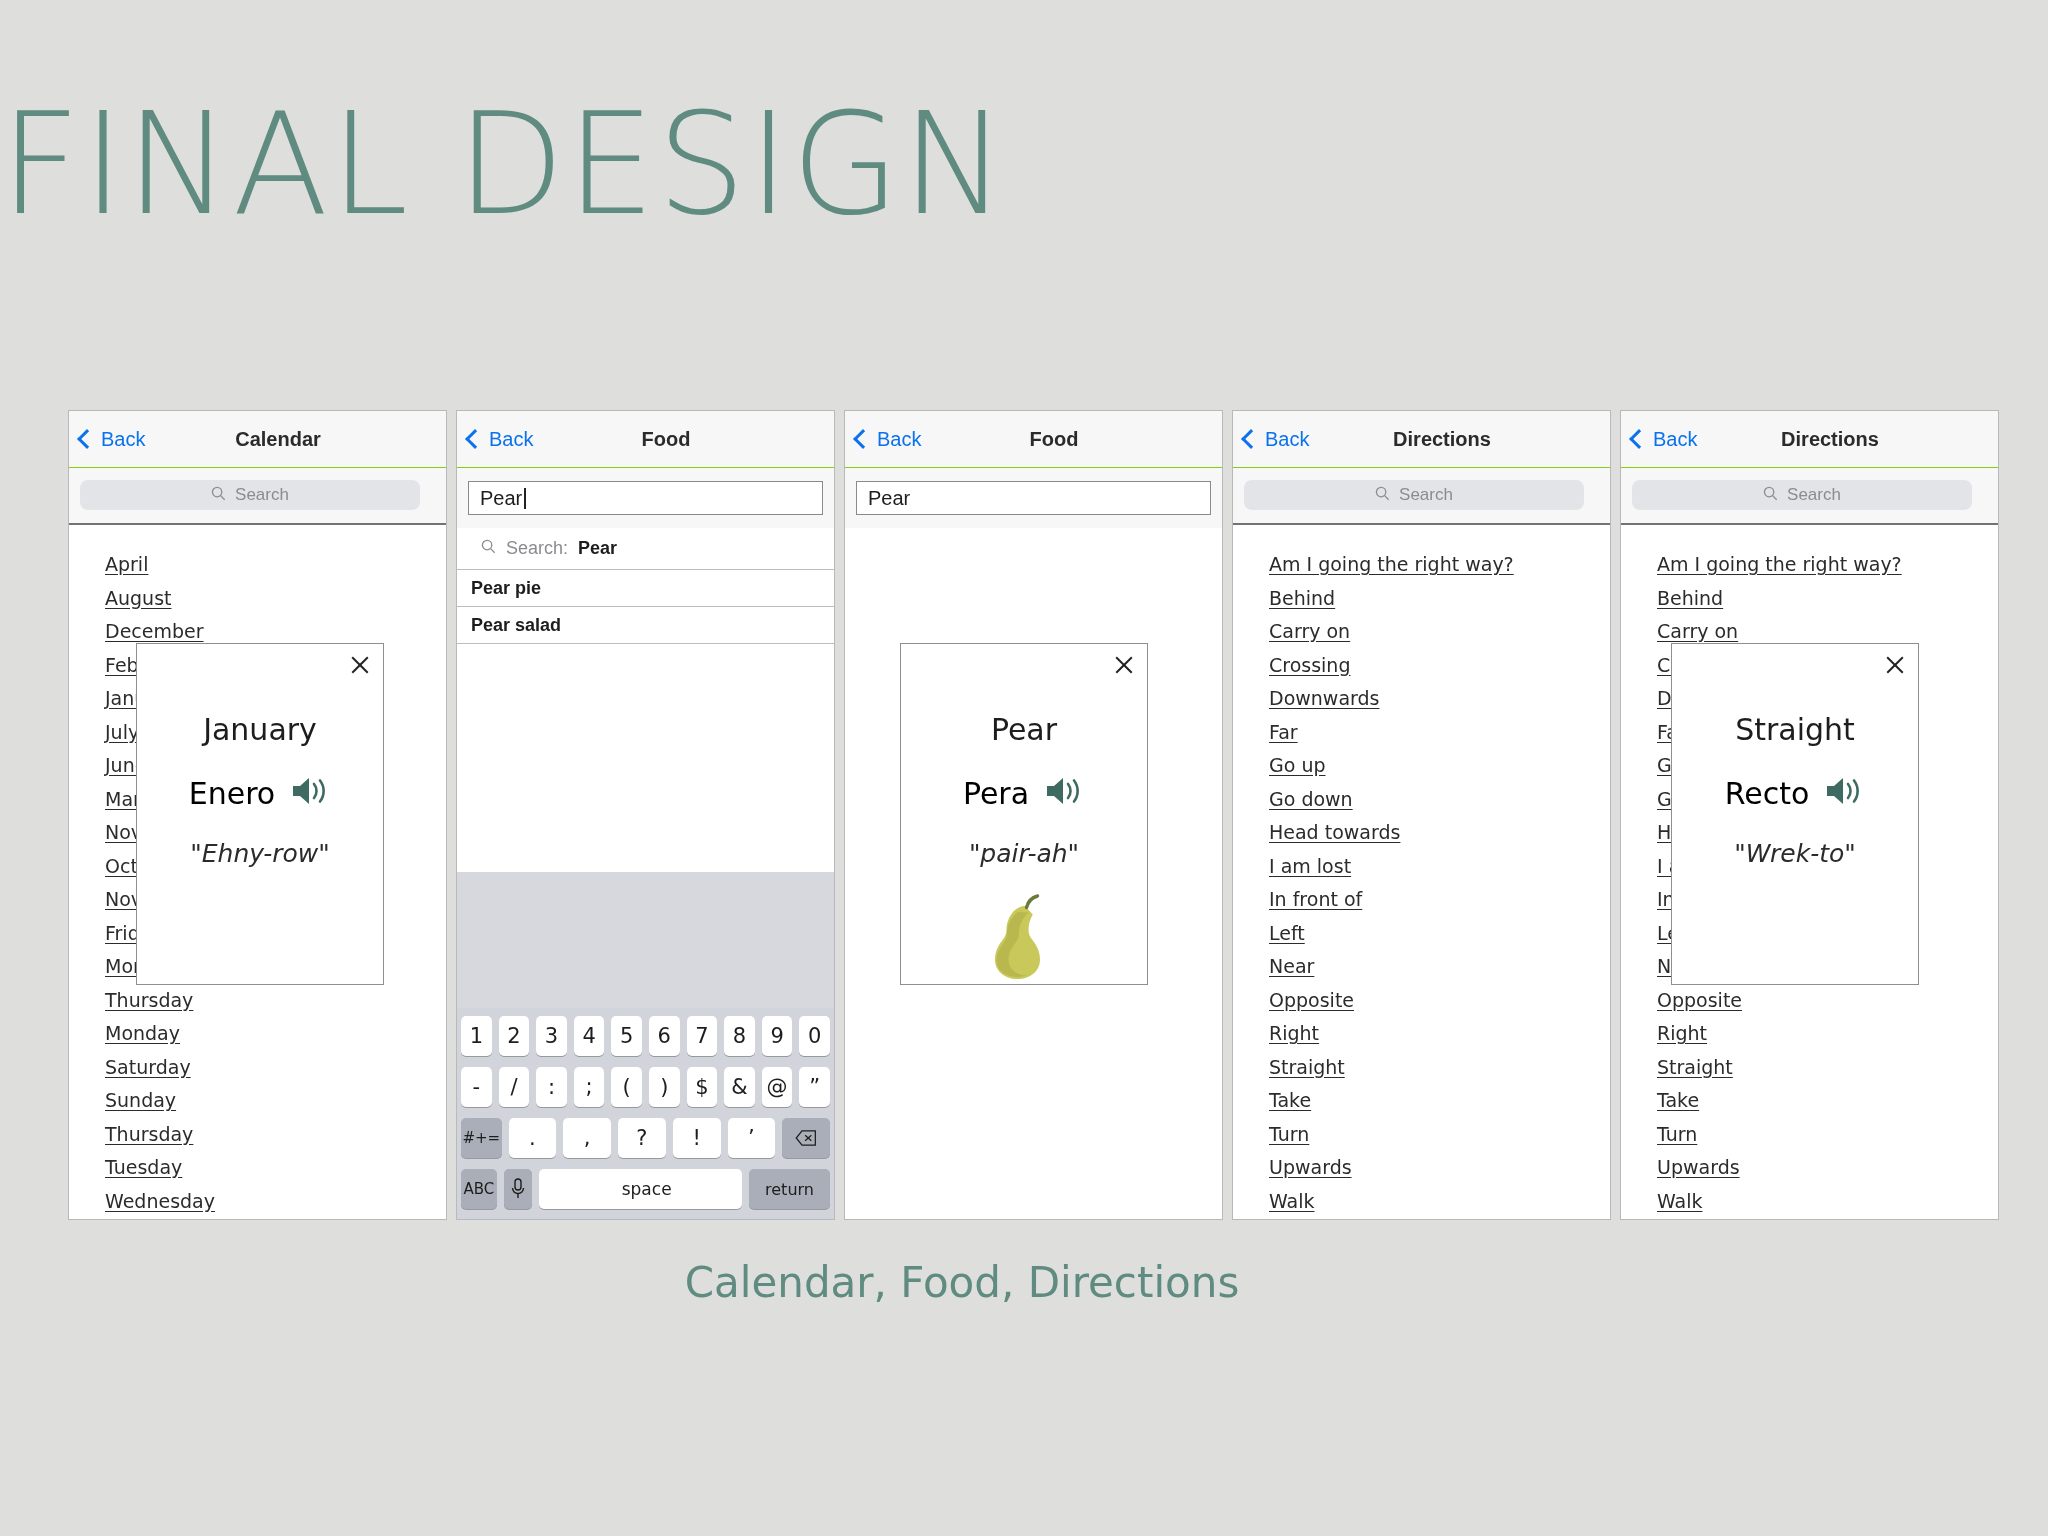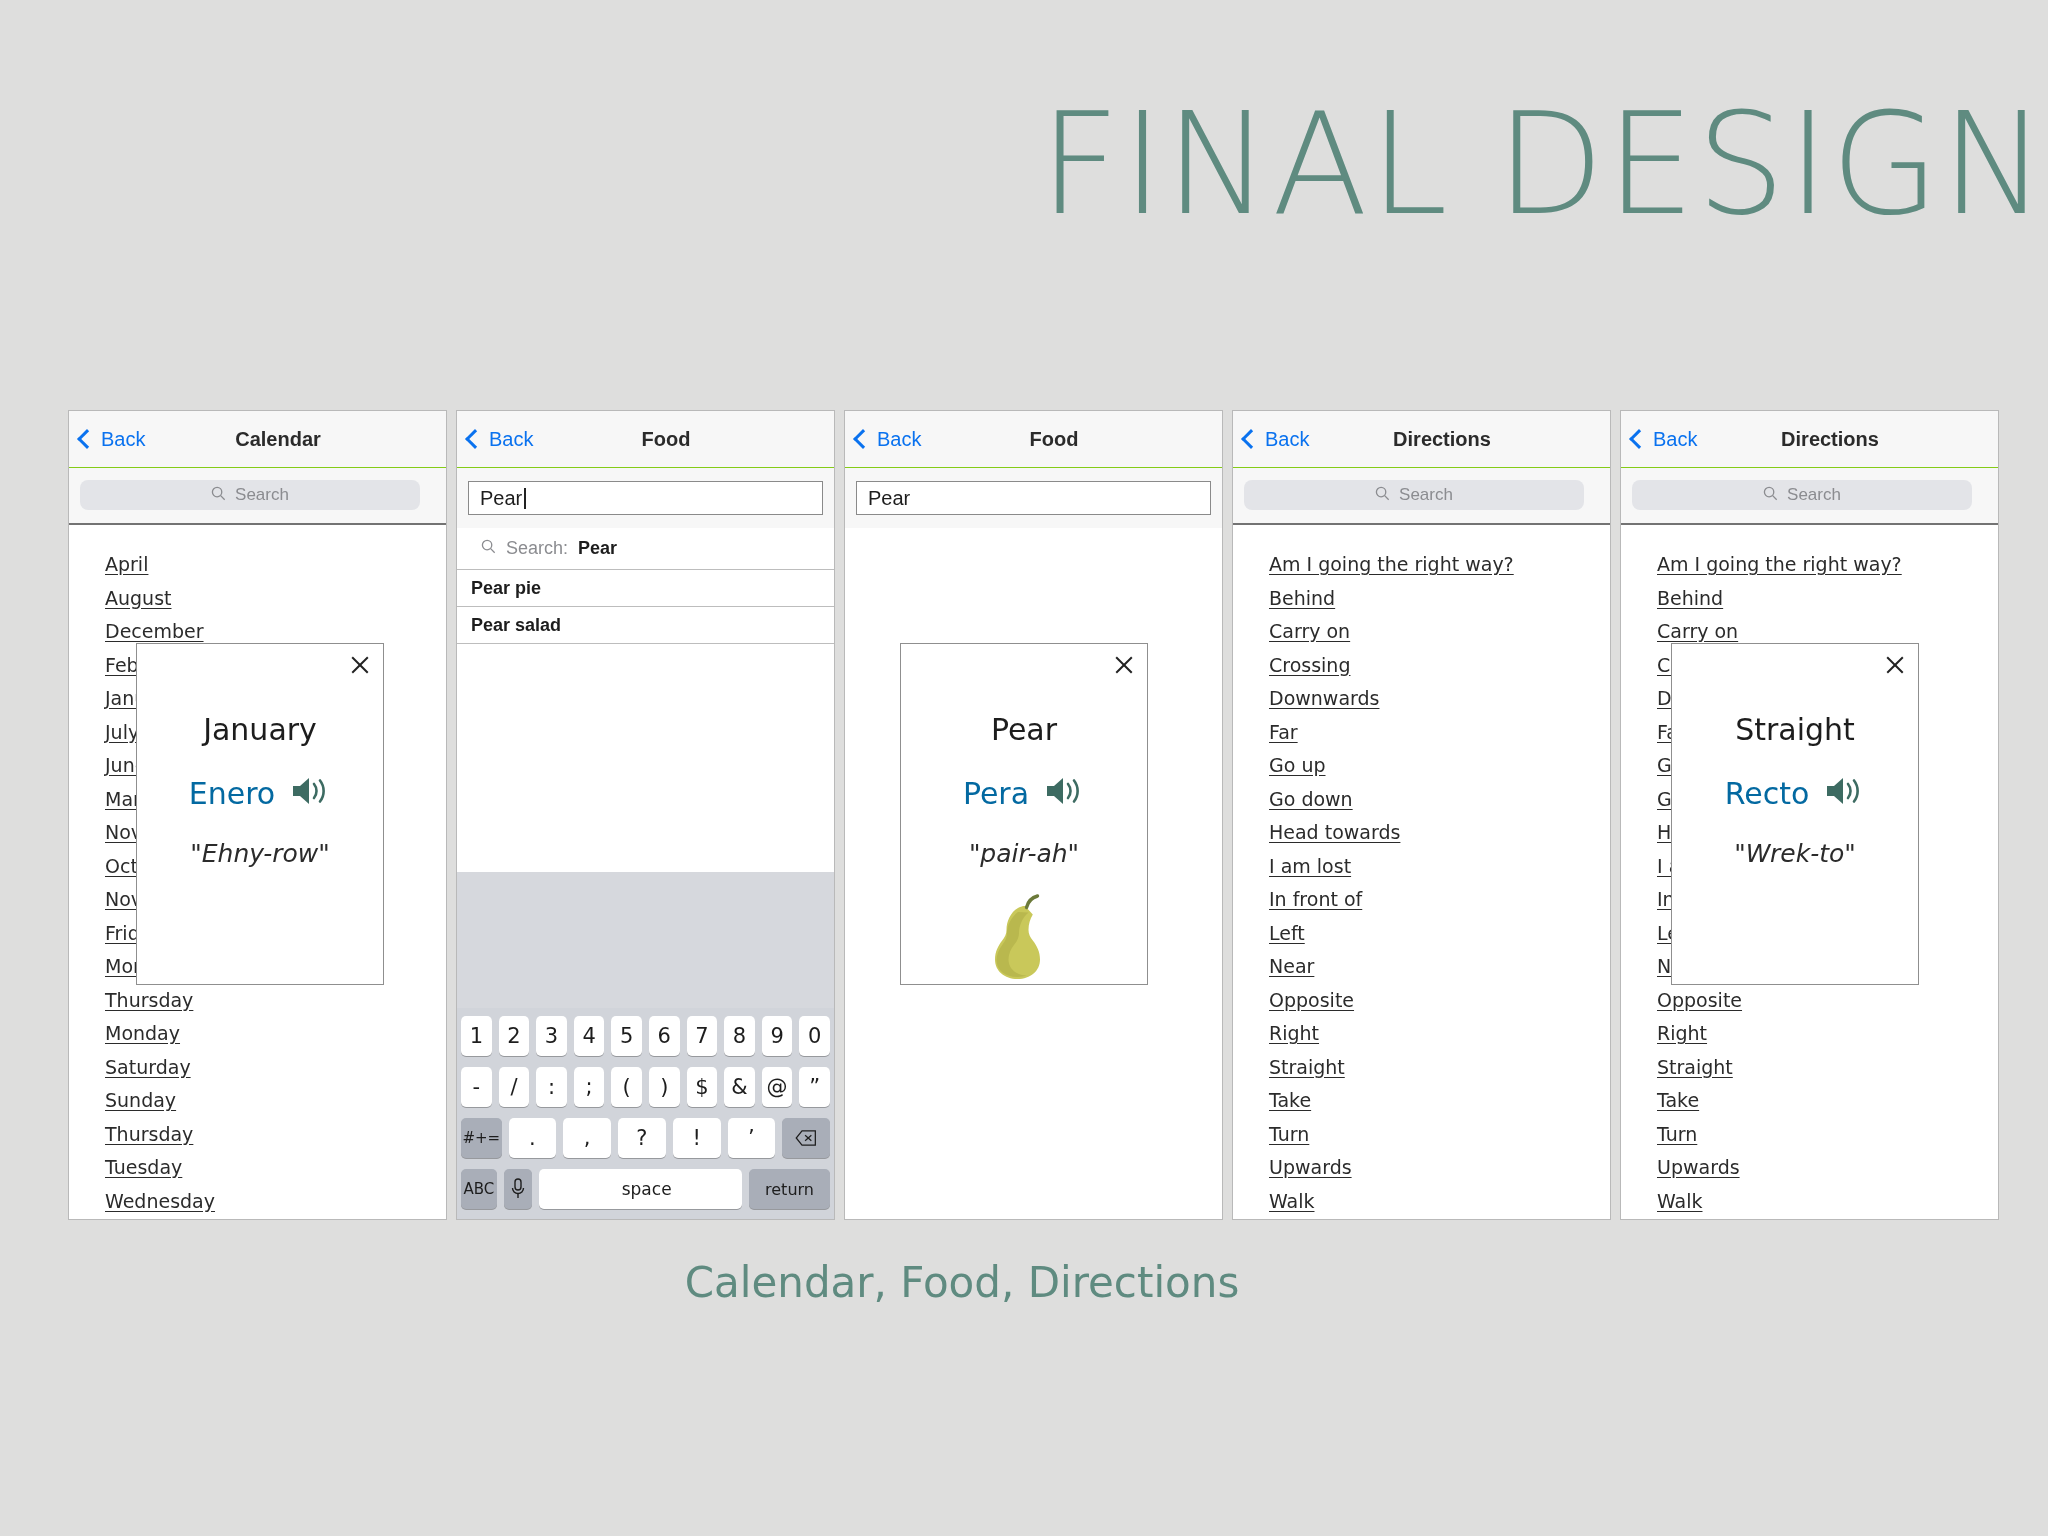--- a/index.html
+++ b/index.html
@@ -6,21 +6,21 @@
   body{
     width:2048px;height:1536px;
     background:#dededd;
     font-family:"Liberation Sans", sans-serif;
     overflow:hidden;
     position:relative;
   }
   
   .page-title{
     position:absolute;top:95px;left:0;width:2048px;
-    text-align:right;
+    text-align:left;
     font-size:140px;
     line-height:140px;
     font-weight:300;
     letter-spacing:2px;
     color:#5f8b80;
     font-family:"DejaVu Sans", sans-serif;
   }
   .page-caption{
     position:absolute;top:1258px;left:0;width:1924px;
     text-align:center;
@@ -190,21 +190,21 @@
     color:#1d1d1d;
     margin-top:68px;
     font-family:"DejaVu Sans", sans-serif;
   }
   .modal-row{
     display:flex;align-items:center;justify-content:center;
     gap:16px;
     margin-top:28px;
   }
   .modal-es{
-    font-size:30px;color:#0369a1;
+    font-size:30px;color:#000000;
     font-family:"DejaVu Sans", sans-serif;
   }
   .modal-phon{
     text-align:center;
     font-size:25px;
     font-style:italic;
     color:#2b2b2b;
     margin-top:28px;
     font-family:"DejaVu Sans", sans-serif;
   }

